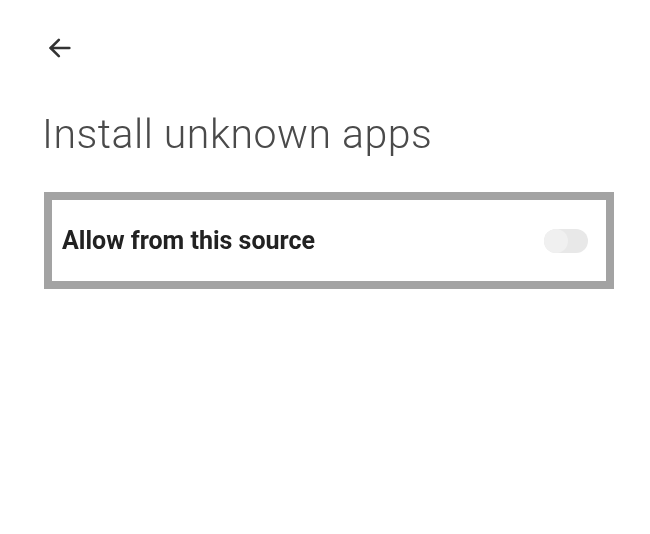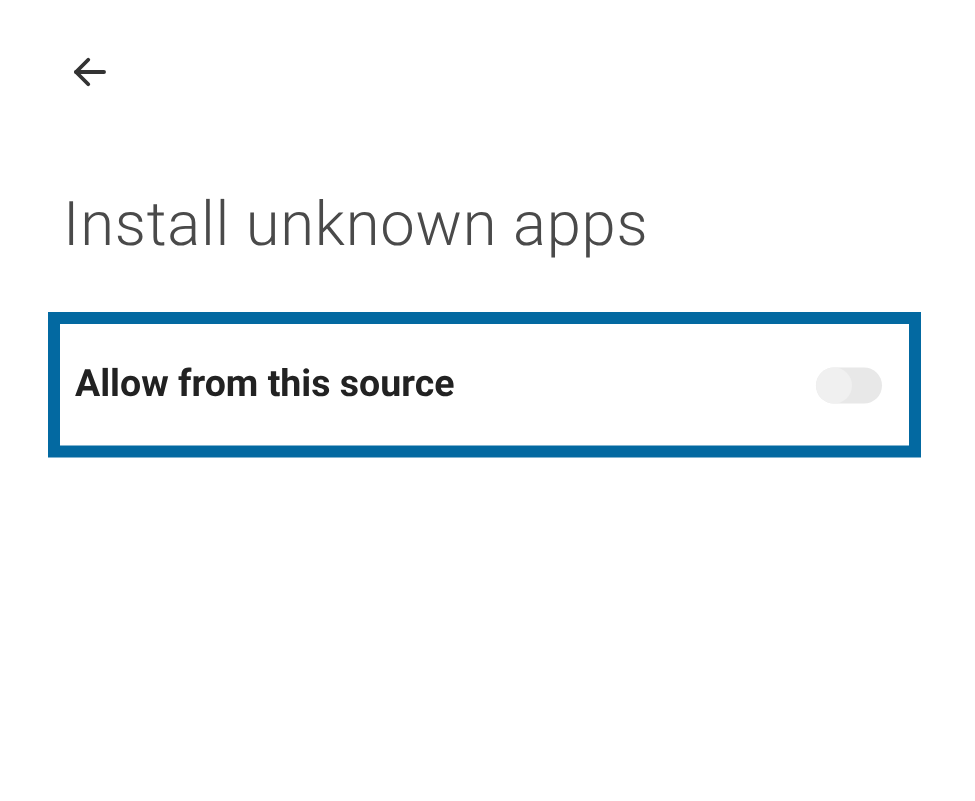--- a/index.html
+++ b/index.html
@@ -31,26 +31,26 @@
     }
     .back-arrow {
       width: 28px;
       height: 28px;
     }
     .page-title {
       font-size: 41px;
       font-weight: 300;
       color: #4a4a4a;
       margin-left: 42px;
-      margin-top: 54px;
+      margin-top: 38px;
       letter-spacing: 0.5px;
     }
     .highlight-box {
-      border: 8px solid #0369a1;
-      margin: 34px 36px 0 32px;
+      border: 8px solid #a3a3a3;
+      margin: 34px 36px 0 44px;
       padding: 26px 18px 26px 10px;
       display: flex;
       align-items: center;
       justify-content: space-between;
     }
     .toggle-label {
       font-size: 25px;
       font-weight: 700;
       color: #222222;
     }

